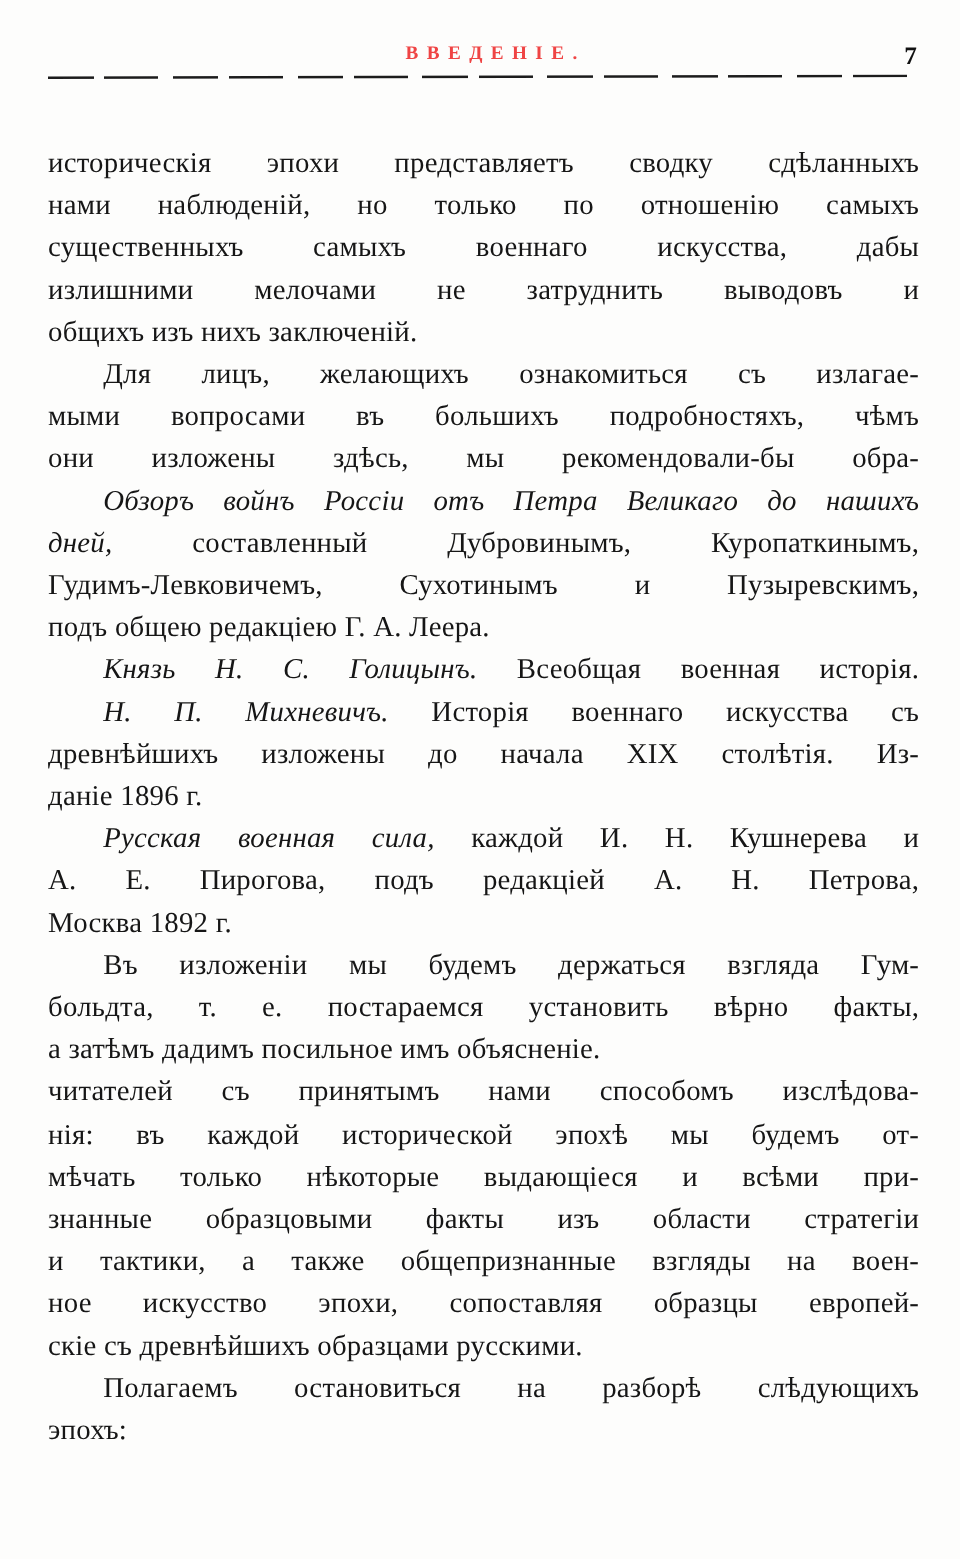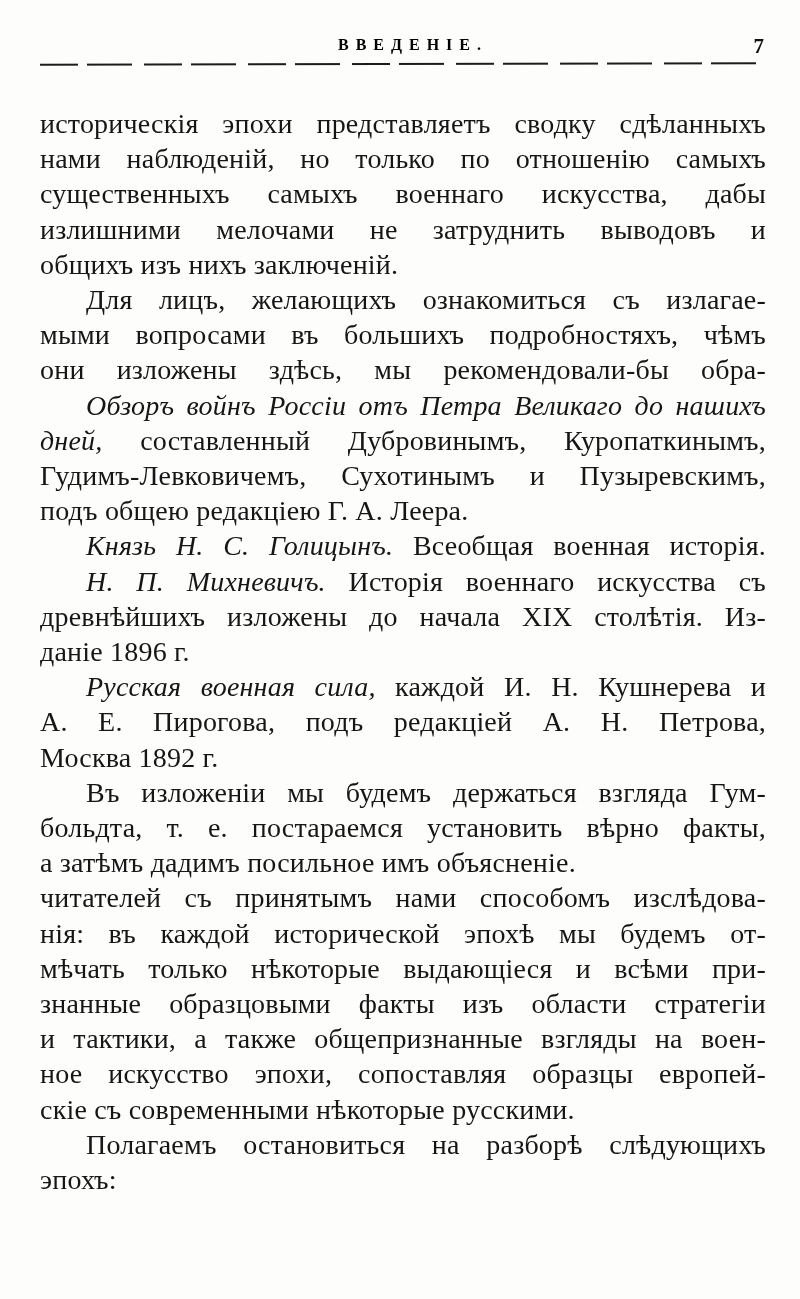--- a/index.html
+++ b/index.html
@@ -18,43 +18,43 @@
   .header-row {
     position: relative;
     height: 24px;
     text-align: center;
   }
   .header-title {
     display: inline-block;
     font-size: 16px;
     font-weight: 700;
     letter-spacing: 7px;
-    color: #000000;
+    color: #ef4444;
     transform: translateX(10px);
   }
   .page-number {
     position: absolute;
     right: 2px; top: -2px;
     font-size: 21px;
     font-weight: 700;
     color: #111;
   }
   .header-rule {
     height: 2px;
     margin-top: 3px;
     background: repeating-linear-gradient(90deg,
       #1c1c1c 0px, #1c1c1c 38px,
       rgba(28,28,28,0) 38px, rgba(28,28,28,0) 47px,
       #1c1c1c 47px, #1c1c1c 92px,
       rgba(28,28,28,0) 92px, rgba(28,28,28,0) 104px);
     transform: rotate(-0.12deg);
   }
   .text-body {
-    margin-top: 41px;
-    font-size: 28px;
+    margin-top: 54px;
+    font-size: 24px;
     line-height: 35.2px;
     letter-spacing: 0.2px;
   }
   .line {
     text-align: justify;
     text-align-last: left;
     white-space: nowrap;
     overflow: hidden;
   }
   .line.just { text-align-last: justify; }
@@ -93,17 +93,17 @@
       <div class="line"><span>Москва 1892 г.</span></div>
       <div class="line just indent"><span>Въ изложеніи мы будемъ держаться взгляда Гум-</span></div>
       <div class="line just"><span>больдта, т. е. постараемся установить вѣрно факты,</span></div>
       <div class="line"><span>а затѣмъ дадимъ посильное имъ объясненіе.</span></div>
       <div class="line just"><span>читателей съ принятымъ нами способомъ изслѣдова-</span></div>
       <div class="line just"><span>нія: въ каждой исторической эпохѣ мы будемъ от-</span></div>
       <div class="line just"><span>мѣчать только нѣкоторые выдающіеся и всѣми при-</span></div>
       <div class="line just"><span>знанные образцовыми факты изъ области стратегіи</span></div>
       <div class="line just"><span>и тактики, а также общепризнанные взгляды на воен-</span></div>
       <div class="line just"><span>ное искусство эпохи, сопоставляя образцы европей-</span></div>
-      <div class="line"><span>скіе съ современными нѣкоторые русскими.</span></div>
+      <div class="line"><span>скіе съ древнѣйшихъ образцами русскими.</span></div>
       <div class="line just indent"><span>Полагаемъ остановиться на разборѣ слѣдующихъ</span></div>
       <div class="line"><span>эпохъ:</span></div>
     </div>
 </div>
 
 </body></html>

